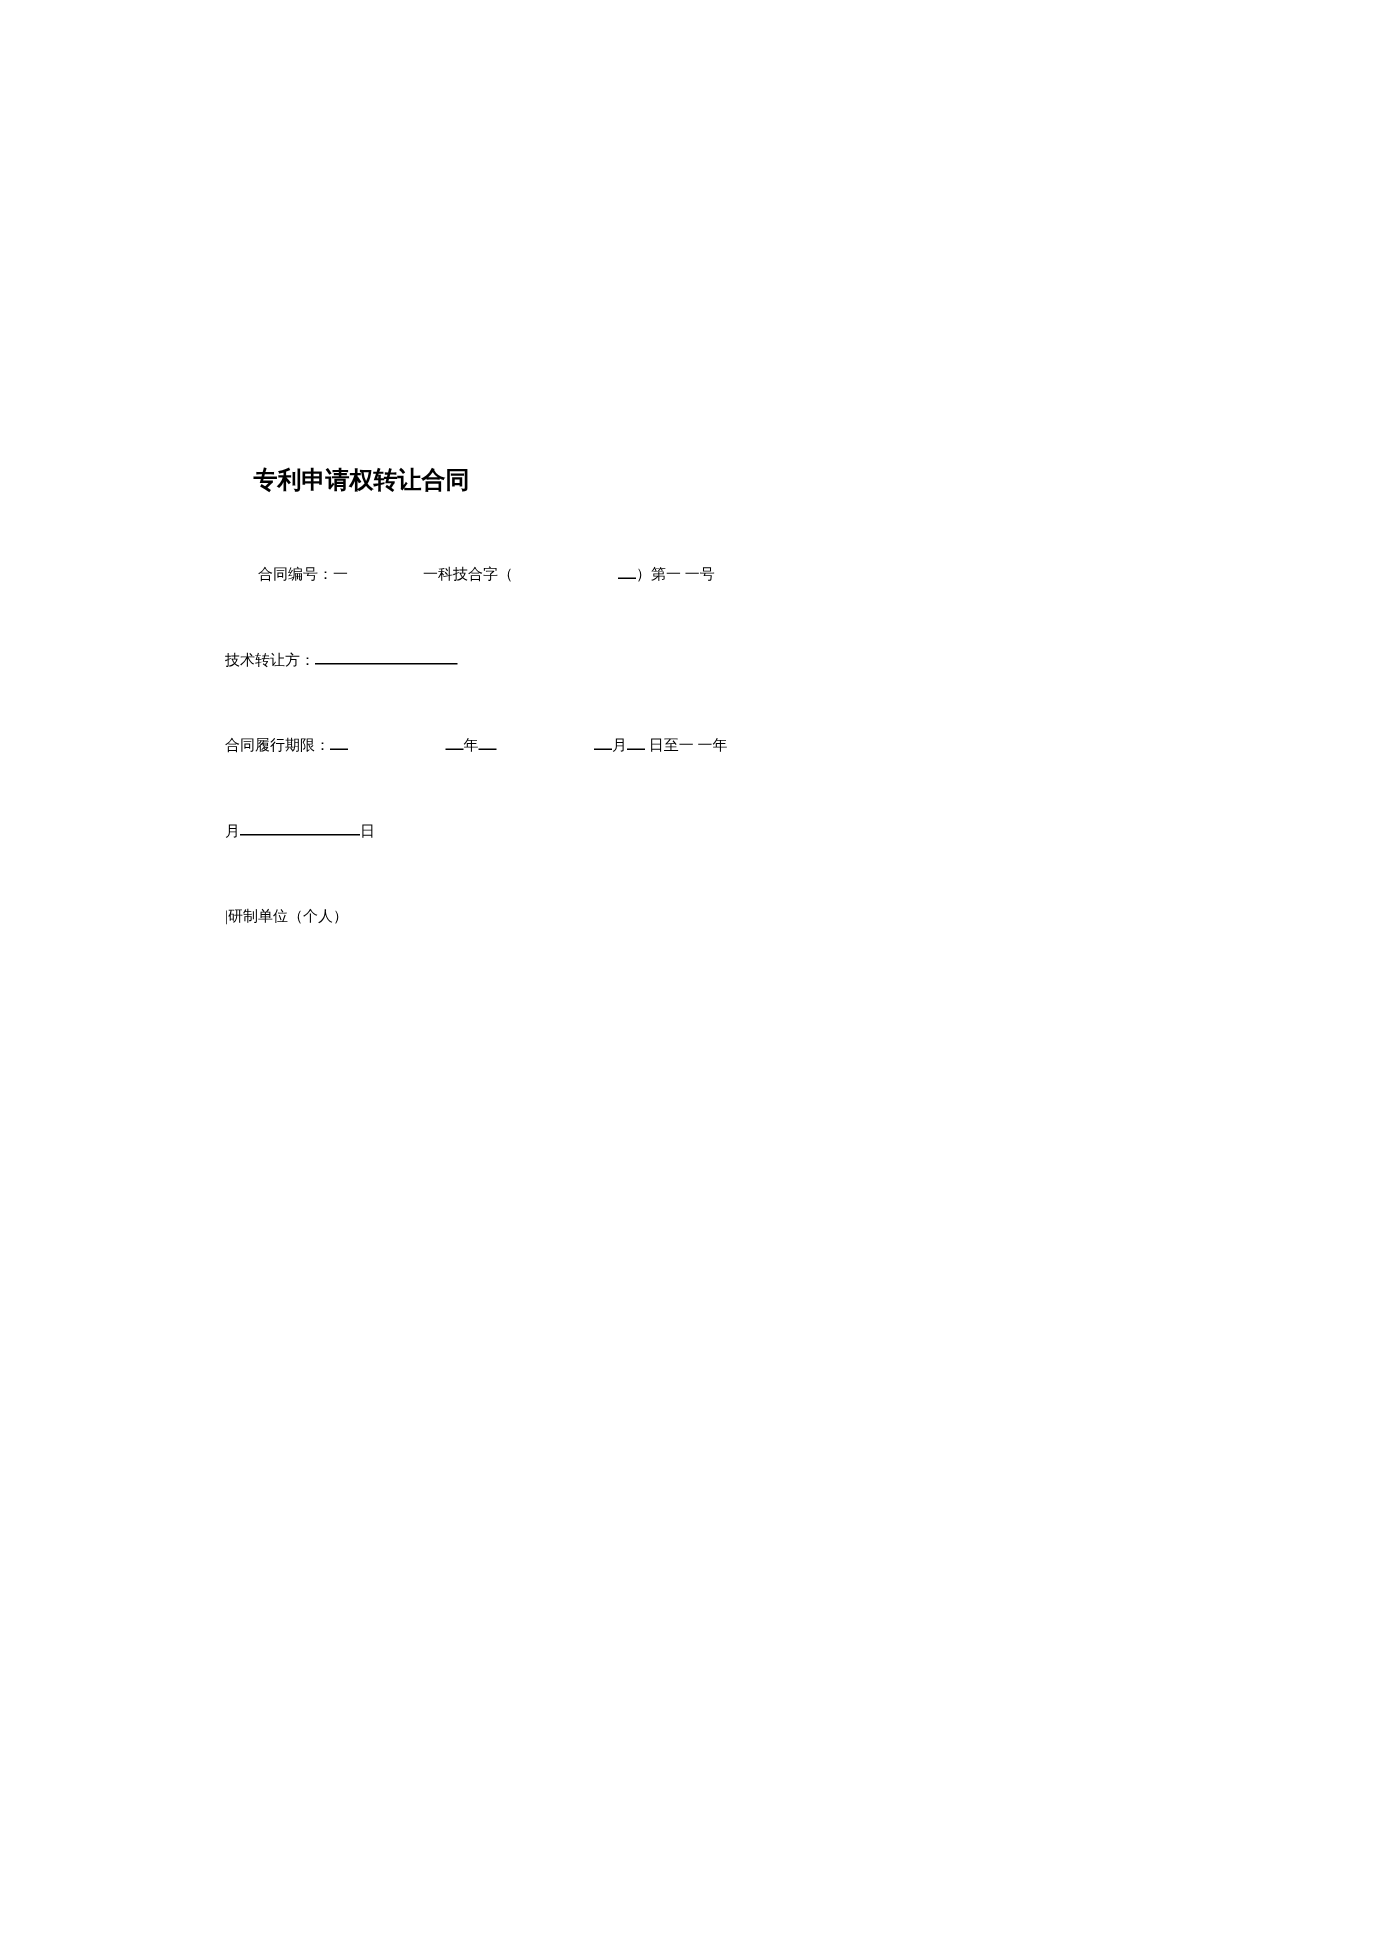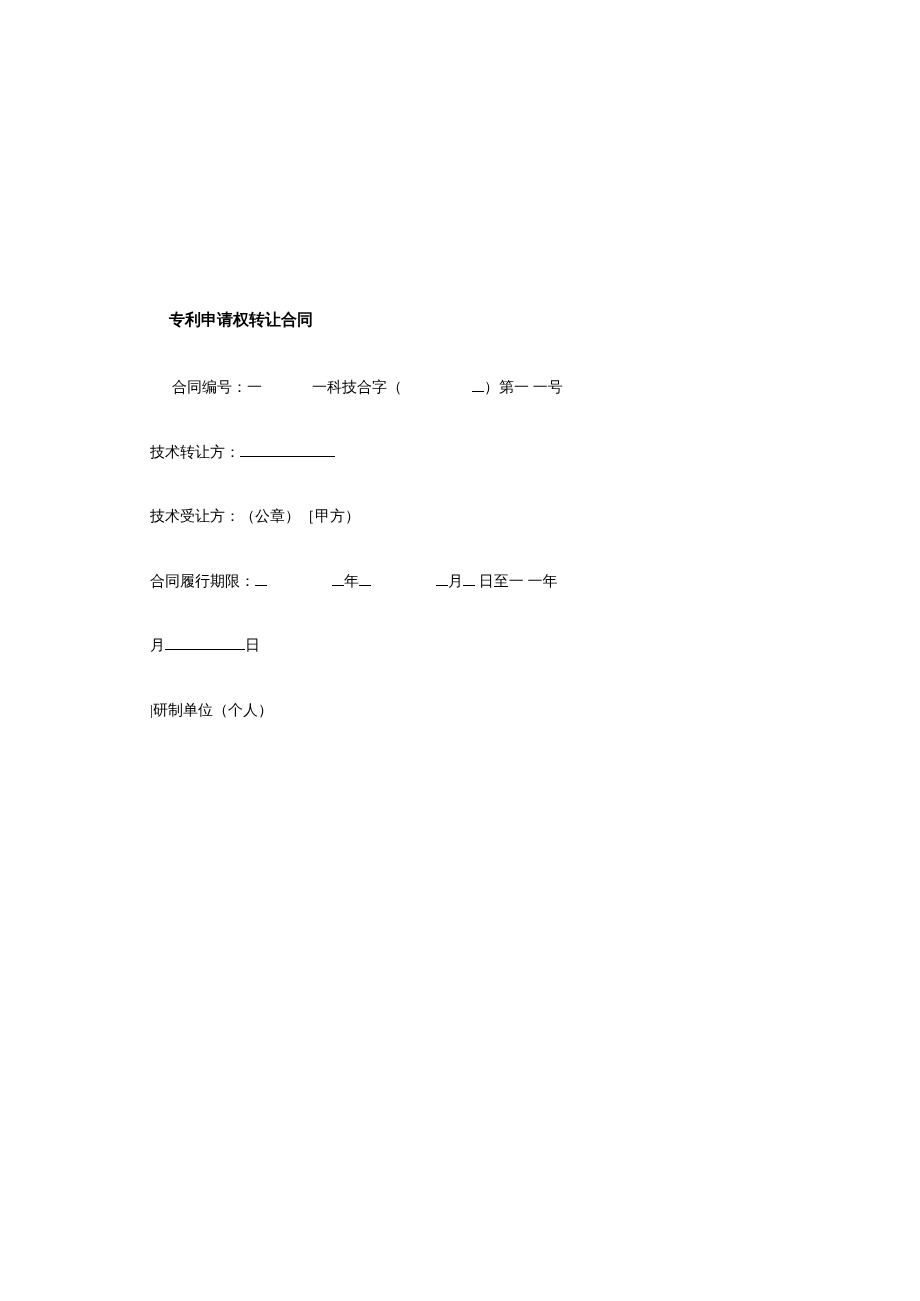--- a/index.html
+++ b/index.html
@@ -21,21 +21,21 @@
       left: 150px;
       right: 150px;
     }
     .title {
       font-weight: bold;
       font-size: 16px;
       margin-left: 19px;
       margin-bottom: 45px;
     }
     .line {
-      font-size: 15px;
+      font-size: 10px;
       margin-bottom: 42px;
       line-height: 1.5;
     }
     .line-contract-no {
       margin-left: 22px;
     }
     .underline {
       display: inline-block;
       border-bottom: 1px solid #000;
       vertical-align: baseline;
@@ -59,40 +59,37 @@
     .g-50 {
       width: 50px;
     }
     .g-60 {
       width: 65px;
     }
     .g-70 {
       width: 70px;
     }
     .footer-line {
-      font-size: 15px;
+      font-size: 10px;
     }
   </style>
 </head>
 <body>
 
 <div class="content">
   <div class="title">专利申请权转让合同</div>
 
   <div class="line line-contract-no">
     <span>合同编号：一</span><span class="gap g-50"></span><span>一科技合字（</span><span class="gap g-70"></span><span class="underline u-small"></span><span>）第一 一号</span>
   </div>
 
   <div class="line">
     <span>技术转让方：</span><span class="underline u-short"></span>
   </div>
 
-  <div class="line">
-    <span>技术受让方：（公章）［甲方）</span>
-  </div>
 
 
 
 
 
   <div class="line">
     <span>合同履行期限：</span><span class="underline u-small"></span><span class="gap g-60"></span><span class="underline u-small"></span><span>年</span><span class="underline u-small"></span><span class="gap g-60"></span><span class="underline u-small"></span><span>月</span><span class="underline u-small"></span><span> 日至一 一年</span>
   </div>
 
   <div class="line">

